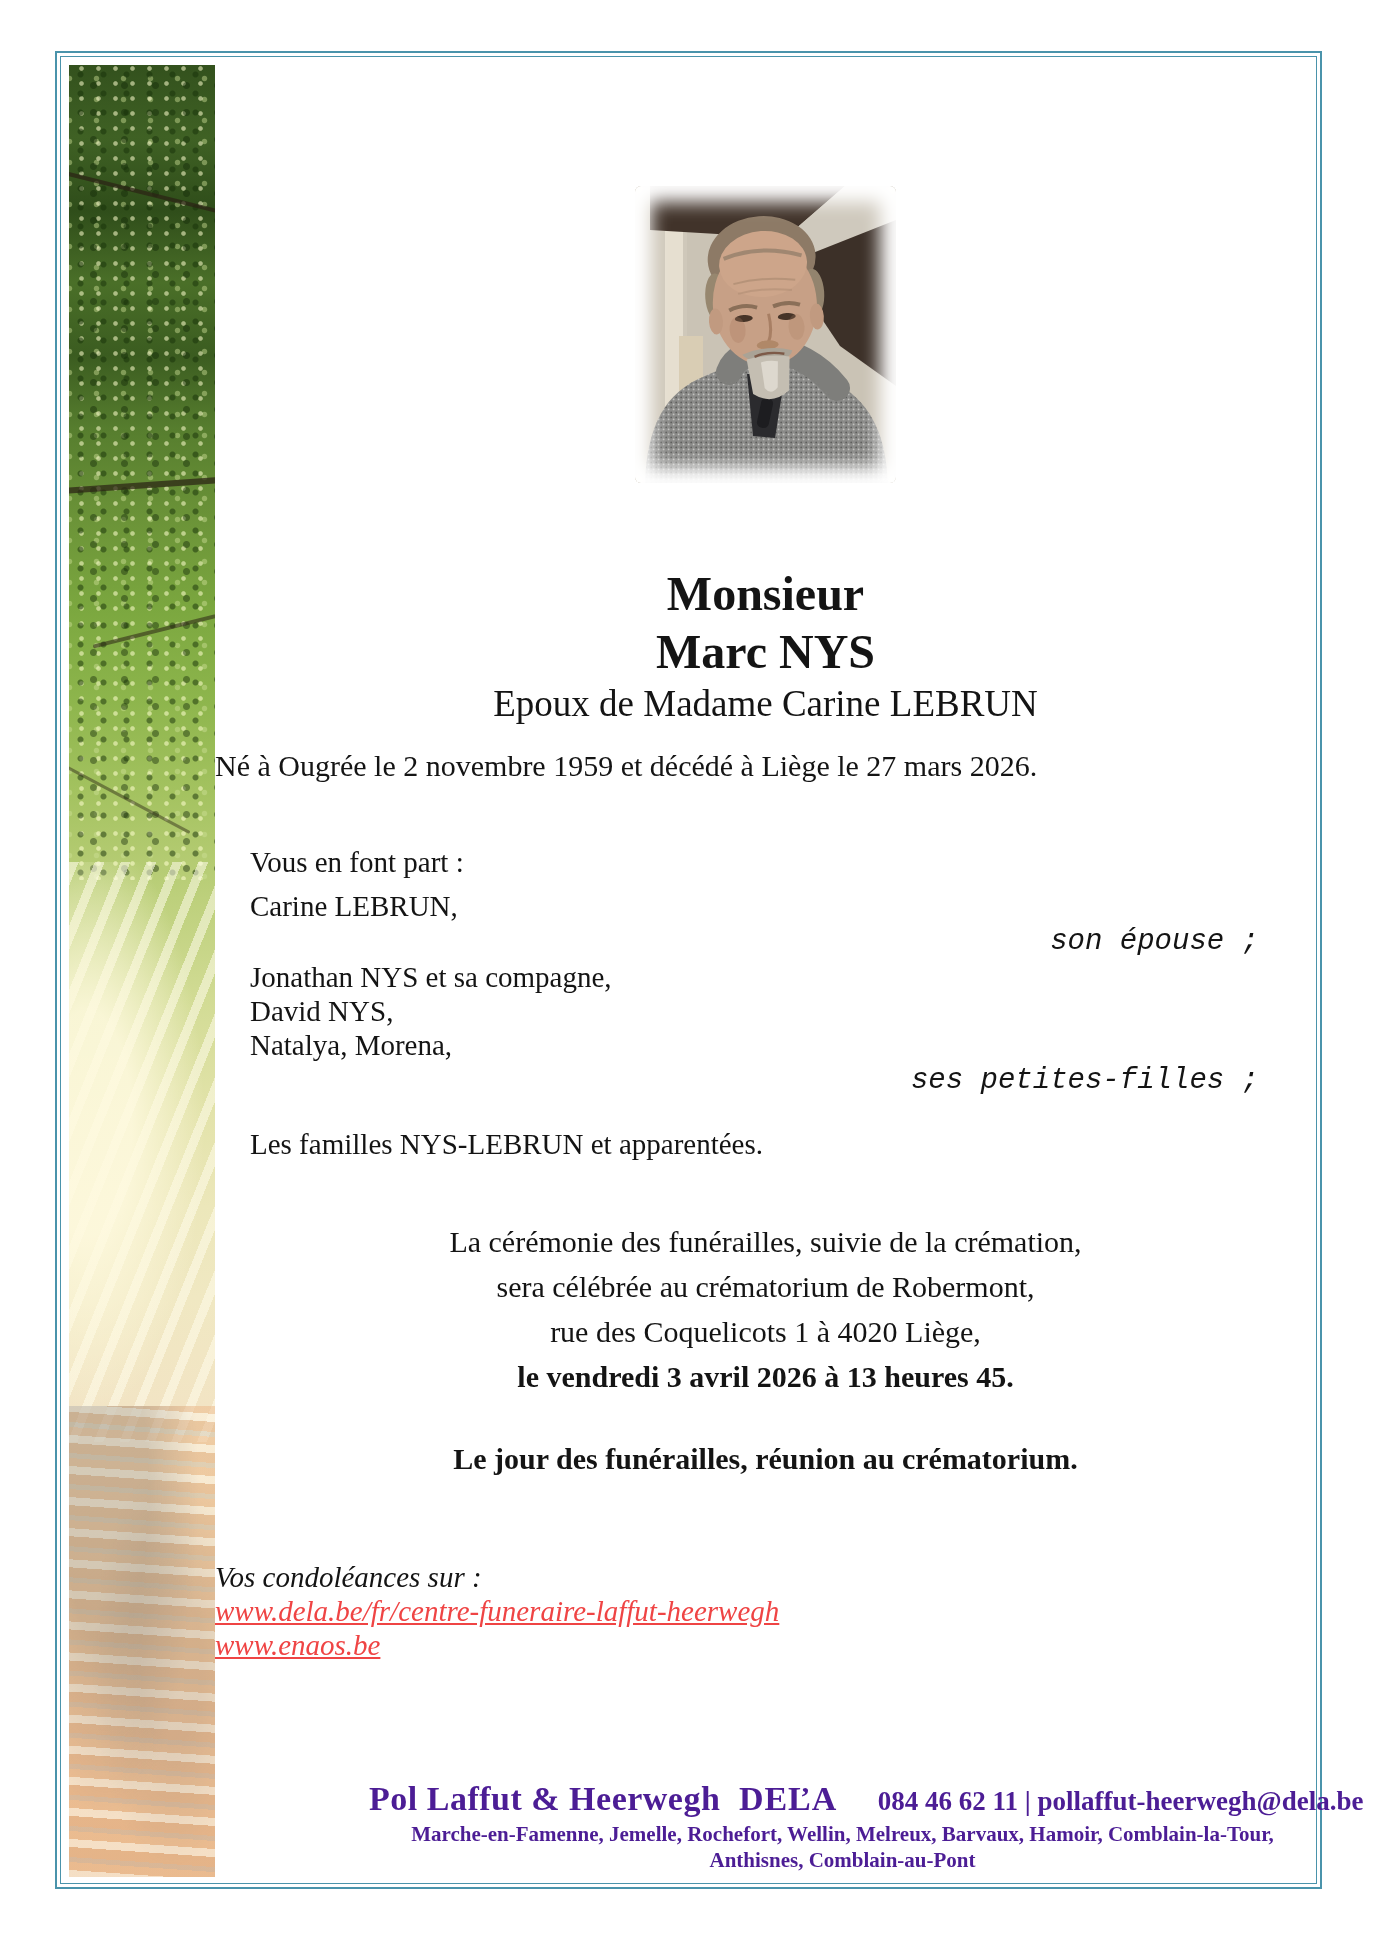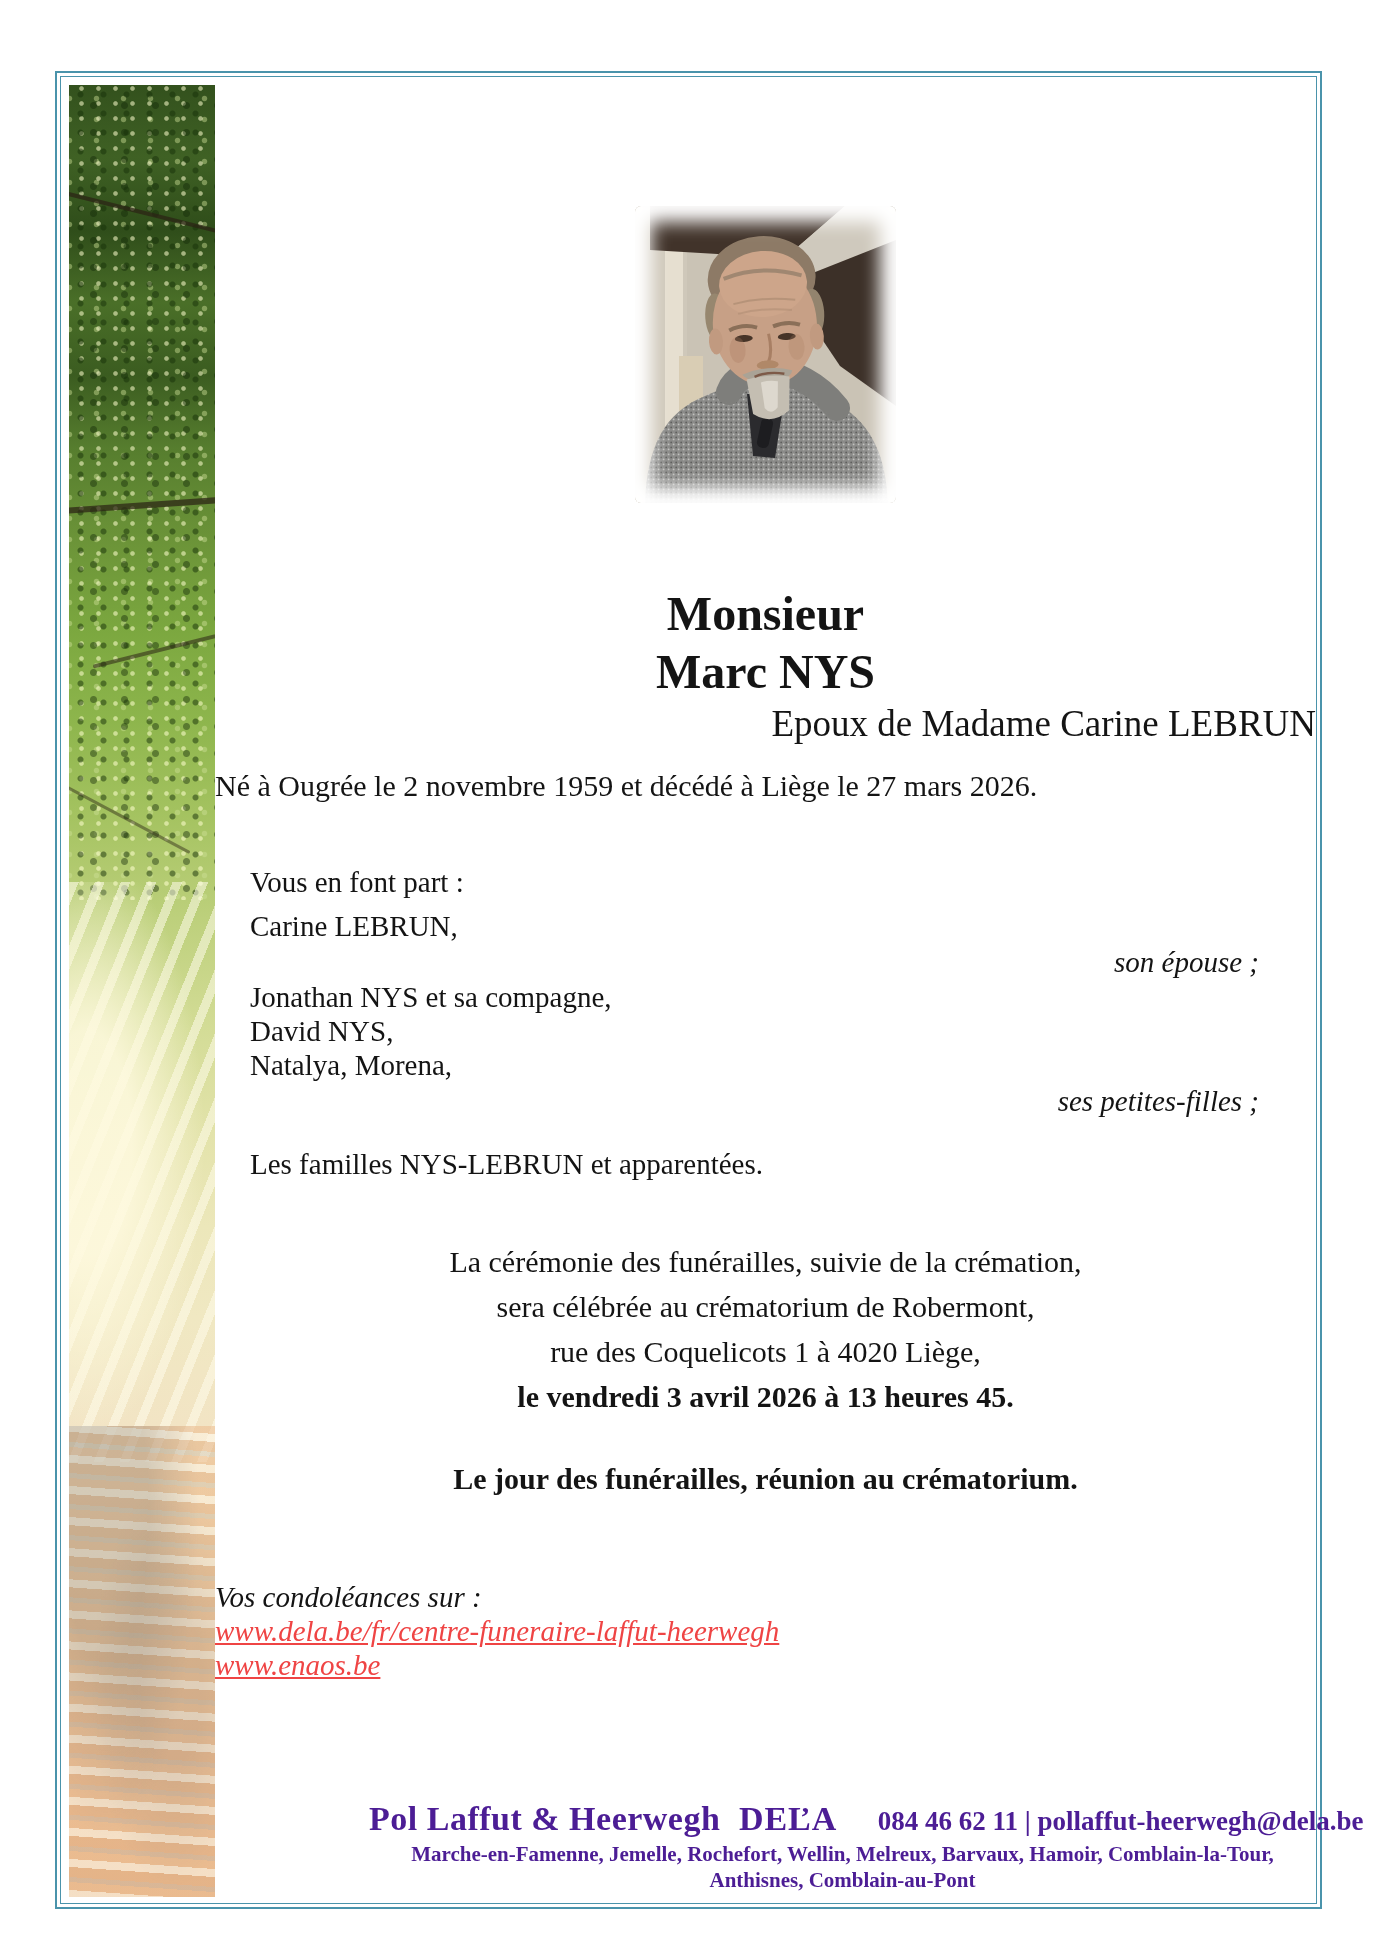--- a/index.html
+++ b/index.html
@@ -2,21 +2,21 @@
 <html><head>
 <meta charset="utf-8">
 <style>
   html,body{margin:0;padding:0;background:#ffffff;}
   .page{
     position:relative;width:1378px;height:1949px;background:#ffffff;overflow:hidden;
     font-family:"Liberation Serif","DejaVu Serif",serif;color:#141414;
   }
   
   .frame-outer{
-    position:absolute;left:55px;top:71px;width:1267px;height:1838px;
+    position:absolute;left:55px;top:51px;width:1267px;height:1838px;
     border:2px solid #4a93ab;padding:3px;box-sizing:border-box;
   }
   .frame-inner{
     width:100%;height:100%;border:1px solid #4a93ab;box-sizing:border-box;position:relative;
   }
   
   .forest-strip{
     position:absolute;left:8px;top:8px;bottom:6px;width:146px;overflow:hidden;
     background:linear-gradient(180deg,
       #33511d 0%, #3f6124 4%, #2f4d1a 8%, #4a6f28 12%,
@@ -60,27 +60,27 @@
   }
   
   .content{position:absolute;left:154px;right:0;top:0;bottom:0;}
   
   .photo-wrap{width:261px;height:297px;margin:129px auto 0;position:relative;border-radius:6px;}
   .photo-wrap svg{display:block;width:261px;height:297px;border-radius:6px;}
   .vignette{position:absolute;inset:0;border-radius:6px;box-shadow:inset 0 0 18px 16px #ffffff;pointer-events:none;}
   
   .salutation{margin:82px 0 0;font-size:48px;line-height:58px;font-weight:bold;text-align:center;}
   .name{margin:0;font-size:48px;line-height:58px;font-weight:bold;text-align:center;}
-  .relation{font-size:37px;line-height:46px;text-align:right;}
+  .relation{font-size:37px;line-height:46px;text-align:center;}
   .life-dates{font-size:30px;line-height:36px;text-align:left;margin-top:21px;}
   
   .family-sec{margin-top:61px;padding:0 57px 0 35px;font-size:29px;line-height:34px;}
   .family-sec p{margin:0;}
   .intro{margin:0 0 10px 0 !important;font-family:Liberation Serif, serif;}
-  .fam-label{font-style:italic;text-align:right;margin:2px 0 1px 0 !important;}
+  .fam-label{font-style:italic;text-align:right;margin:2px 0 1px 0 !important;font-family:Liberation Mono, monospace;}
   .families-line{font-size:29px;line-height:34px;margin:29px 0 18px;padding-left:35px;}
   
   .ceremony{margin-top:58px;text-align:center;font-size:30px;}
   .ceremony p{margin:0;line-height:45px;}
   .ceremony .bold{font-weight:bold;}
   .meeting{margin-top:42px;font-weight:bold;font-size:30px;line-height:36px;text-align:center;}
   
   .condolences{margin-top:83px;text-align:left;font-style:italic;font-size:29px;line-height:34px;}
   .condolences a{color:#ef4444;text-decoration:underline;display:block;}
   

